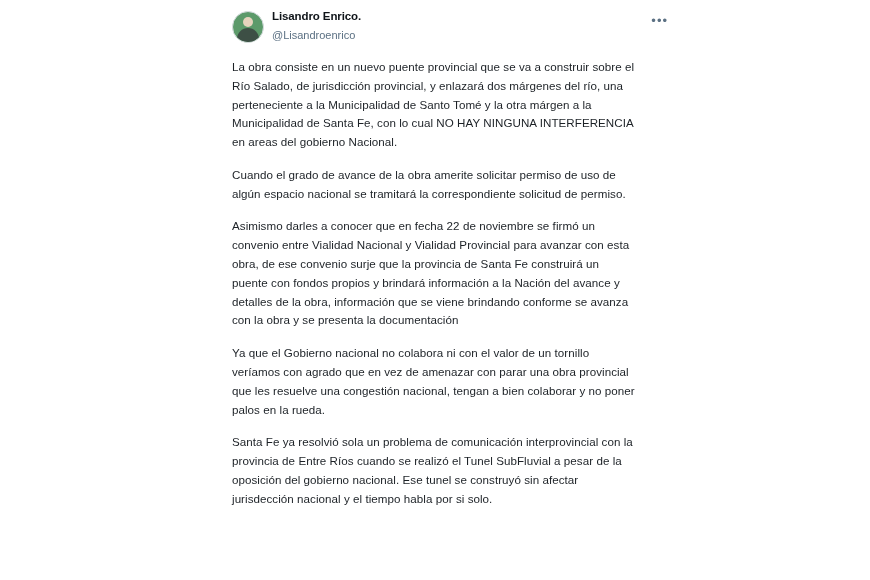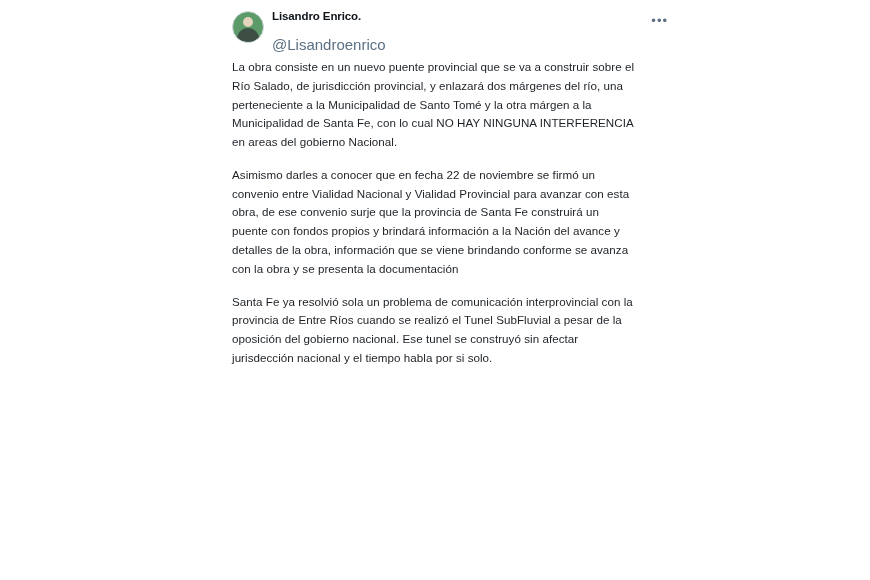--- a/index.html
+++ b/index.html
@@ -68,23 +68,23 @@
     margin-left: 8px;
     line-height: 1.15;
   }
   .display-name {
     font-size: 11.5px;
     font-weight: bold;
     color: #0f1419;
     letter-spacing: -0.1px;
   }
   .handle {
-    font-size: 15px;
+    font-size: 11px;
     color: #5b7083;
-    margin-top: 13px;
+    margin-top: 6px;
   }
   .more-icon {
     position: absolute;
     right: -30px;
     top: 4px;
     color: #5b7083;
     font-size: 13px;
     letter-spacing: 1px;
     line-height: 1;
   }
@@ -115,18 +115,20 @@
       </div>
       <div class="names">
         <div class="display-name">Lisandro Enrico.</div>
         <div class="handle">@Lisandroenrico</div>
       </div>
       <div class="more-icon">•••</div>
     </header>
 
     <section class="tweet-body">
       <p>La obra consiste en un nuevo puente provincial que se va a construir sobre el Río Salado, de jurisdicción provincial, y enlazará dos márgenes del río, una perteneciente a la Municipalidad de  Santo Tomé y la otra márgen a la Municipalidad de Santa Fe, con lo cual NO HAY NINGUNA INTERFERENCIA en areas del gobierno Nacional.</p>
+      <p>Cuando el grado de avance de la obra amerite solicitar permiso de uso de algún espacio nacional se tramitará la correspondiente solicitud de permiso.</p>
       <p>Asimismo darles a conocer que en fecha 22 de noviembre se firmó un convenio entre Vialidad Nacional y Vialidad Provincial para avanzar con esta obra, de ese convenio surje que la provincia de Santa Fe construirá un puente con fondos propios y brindará información a la Nación del avance y detalles de la obra, información que se viene brindando conforme se avanza con la obra y se presenta la documentación</p>
+      <p>Ya que el Gobierno nacional no colabora ni con el valor de un tornillo veríamos con agrado que en vez de amenazar con parar una obra provincial que les resuelve una congestión nacional, tengan a bien colaborar y no poner palos en la rueda.</p>
       <p>Santa Fe ya resolvió sola un problema de comunicación interprovincial con la provincia de Entre Ríos cuando se realizó el Tunel SubFluvial a pesar de la oposición del gobierno nacional. Ese tunel se construyó sin afectar jurisdección nacional y el tiempo habla por si solo.</p>
     </section>
 
   </article>
 </div>
 
 </body></html>

